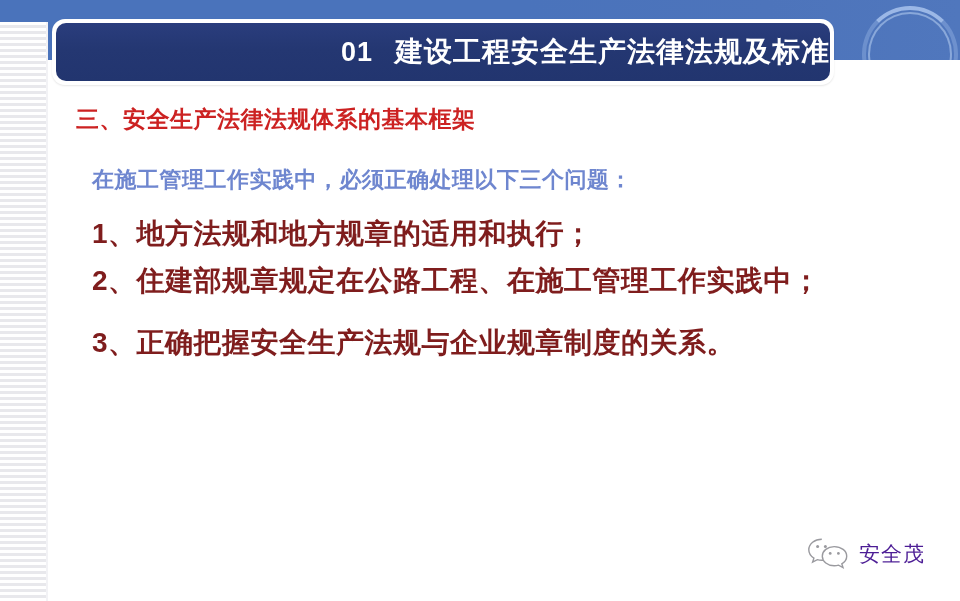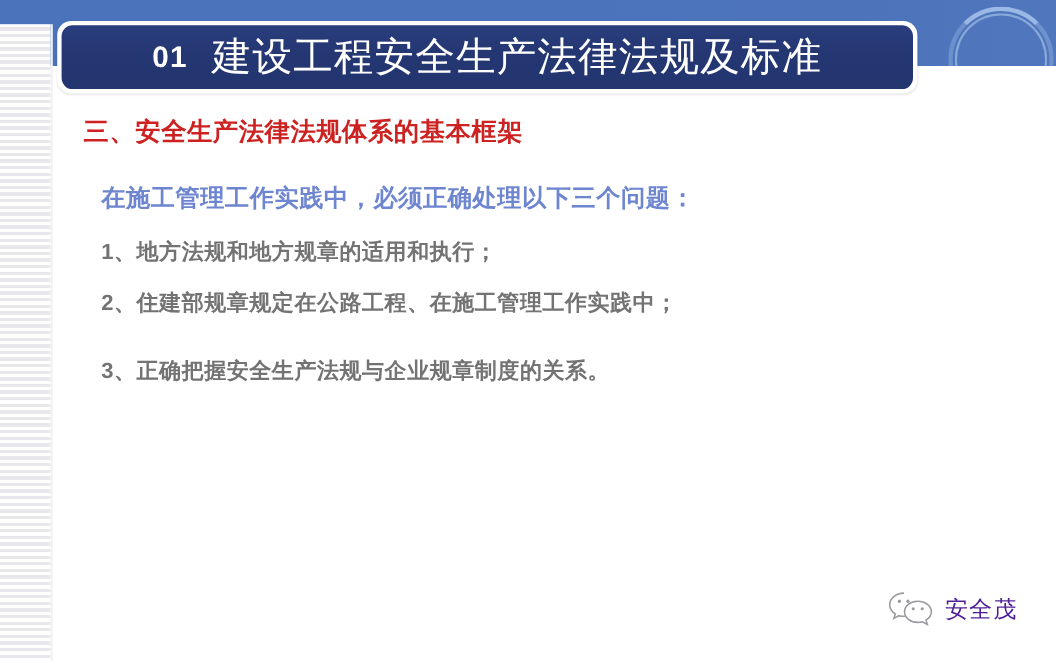--- a/index.html
+++ b/index.html
@@ -101,26 +101,26 @@
   #title-bar {
     position: absolute;
     left: 56px;
     top: 23px;
     width: 774px;
     height: 58px;
     background: linear-gradient(to bottom, #2a3d7d 0%, #243772 45%, #22356f 100%);
     border-radius: 10px;
     display: flex;
     align-items: center;
-    justify-content: center;
+    justify-content: flex-end;
   }
   #title-text {
     color: #ffffff;
-    font-size: 36px;
-    font-weight: normal;
+    font-size: 28px;
+    font-weight: bold;
     letter-spacing: 1px;
     white-space: nowrap;
     line-height: 1;
   }
   #title-num {
     color: #ffffff;
     font-size: 27px;
     font-weight: bold;
     letter-spacing: 1px;
     margin-right: 22px;
@@ -143,22 +143,22 @@
     top: 165px;
     color: #6e86cf;
     font-size: 22px;
     font-weight: bold;
     letter-spacing: 0.5px;
     white-space: nowrap;
   }
   .bullet {
     position: absolute;
     left: 92px;
-    color: #737373;
-    font-size: 20px;
+    color: #7f1d1d;
+    font-size: 28px;
     font-weight: bold;
     letter-spacing: 0.5px;
     white-space: nowrap;
   }
   .bullet .num {
     display: inline-block;
   }
   #bullet-1 { top: 215px; }
   #bullet-2 { top: 262px; }
   #bullet-3 { top: 308px; margin-top: 16px; }

